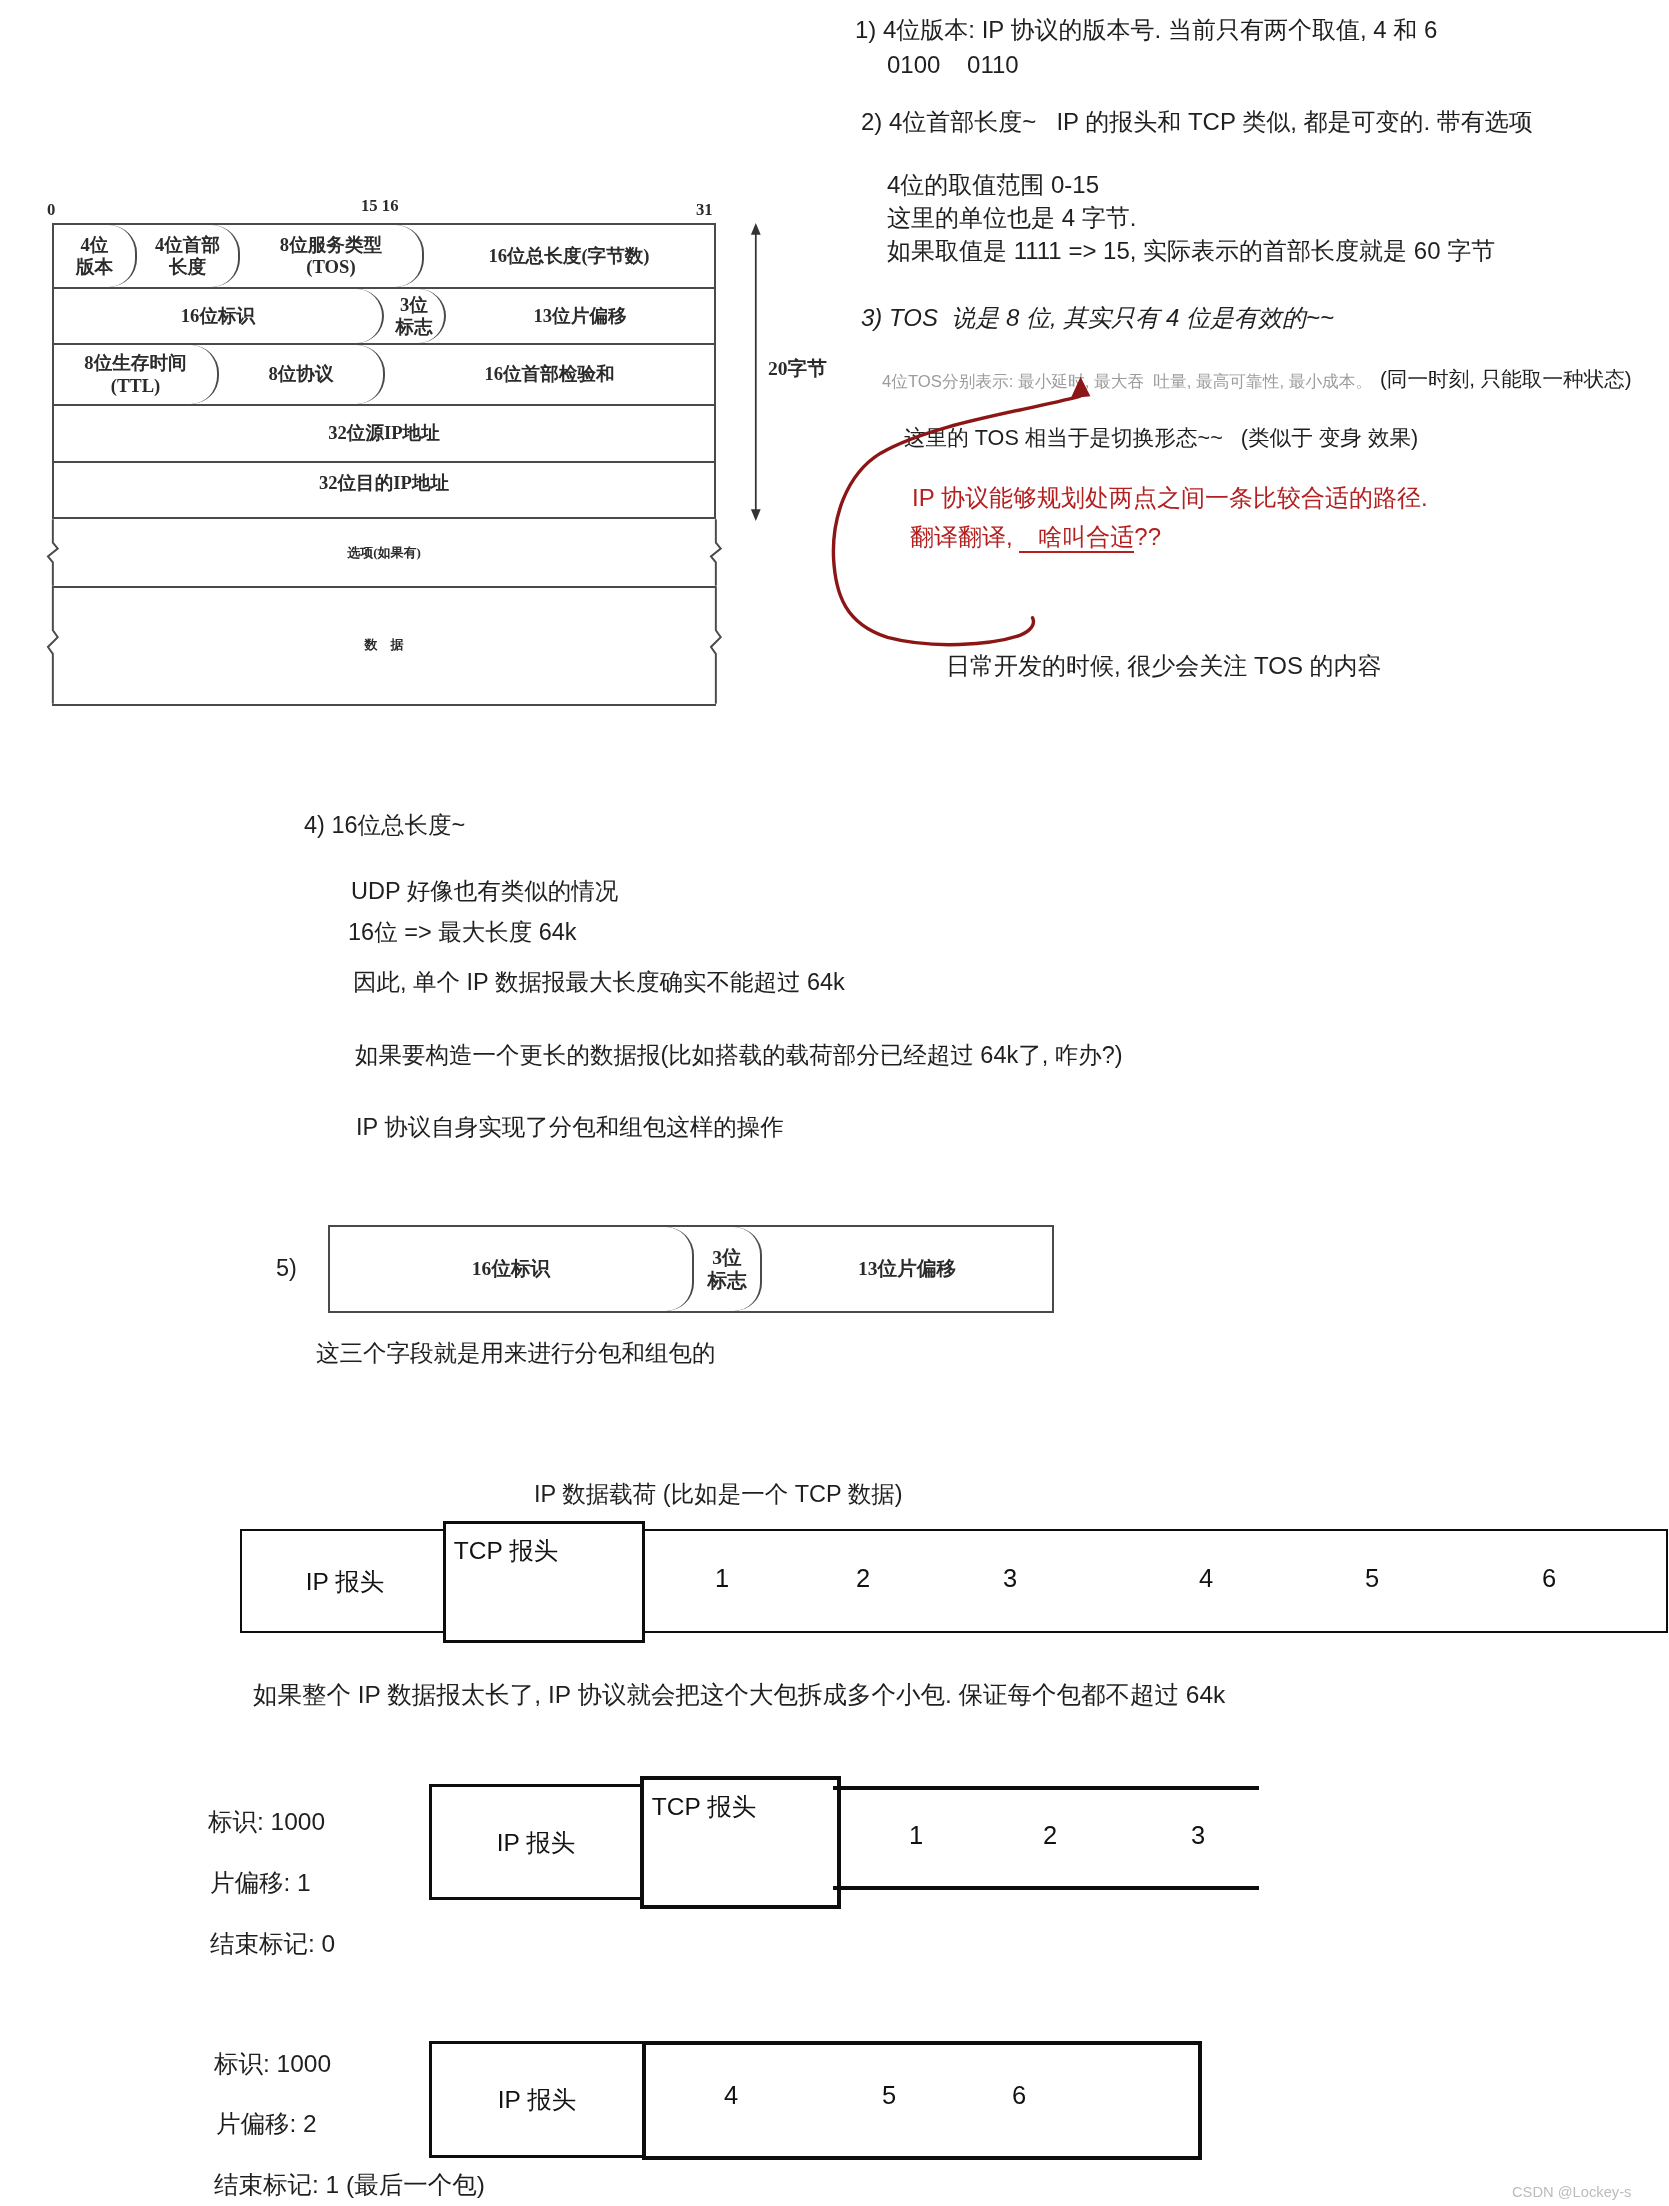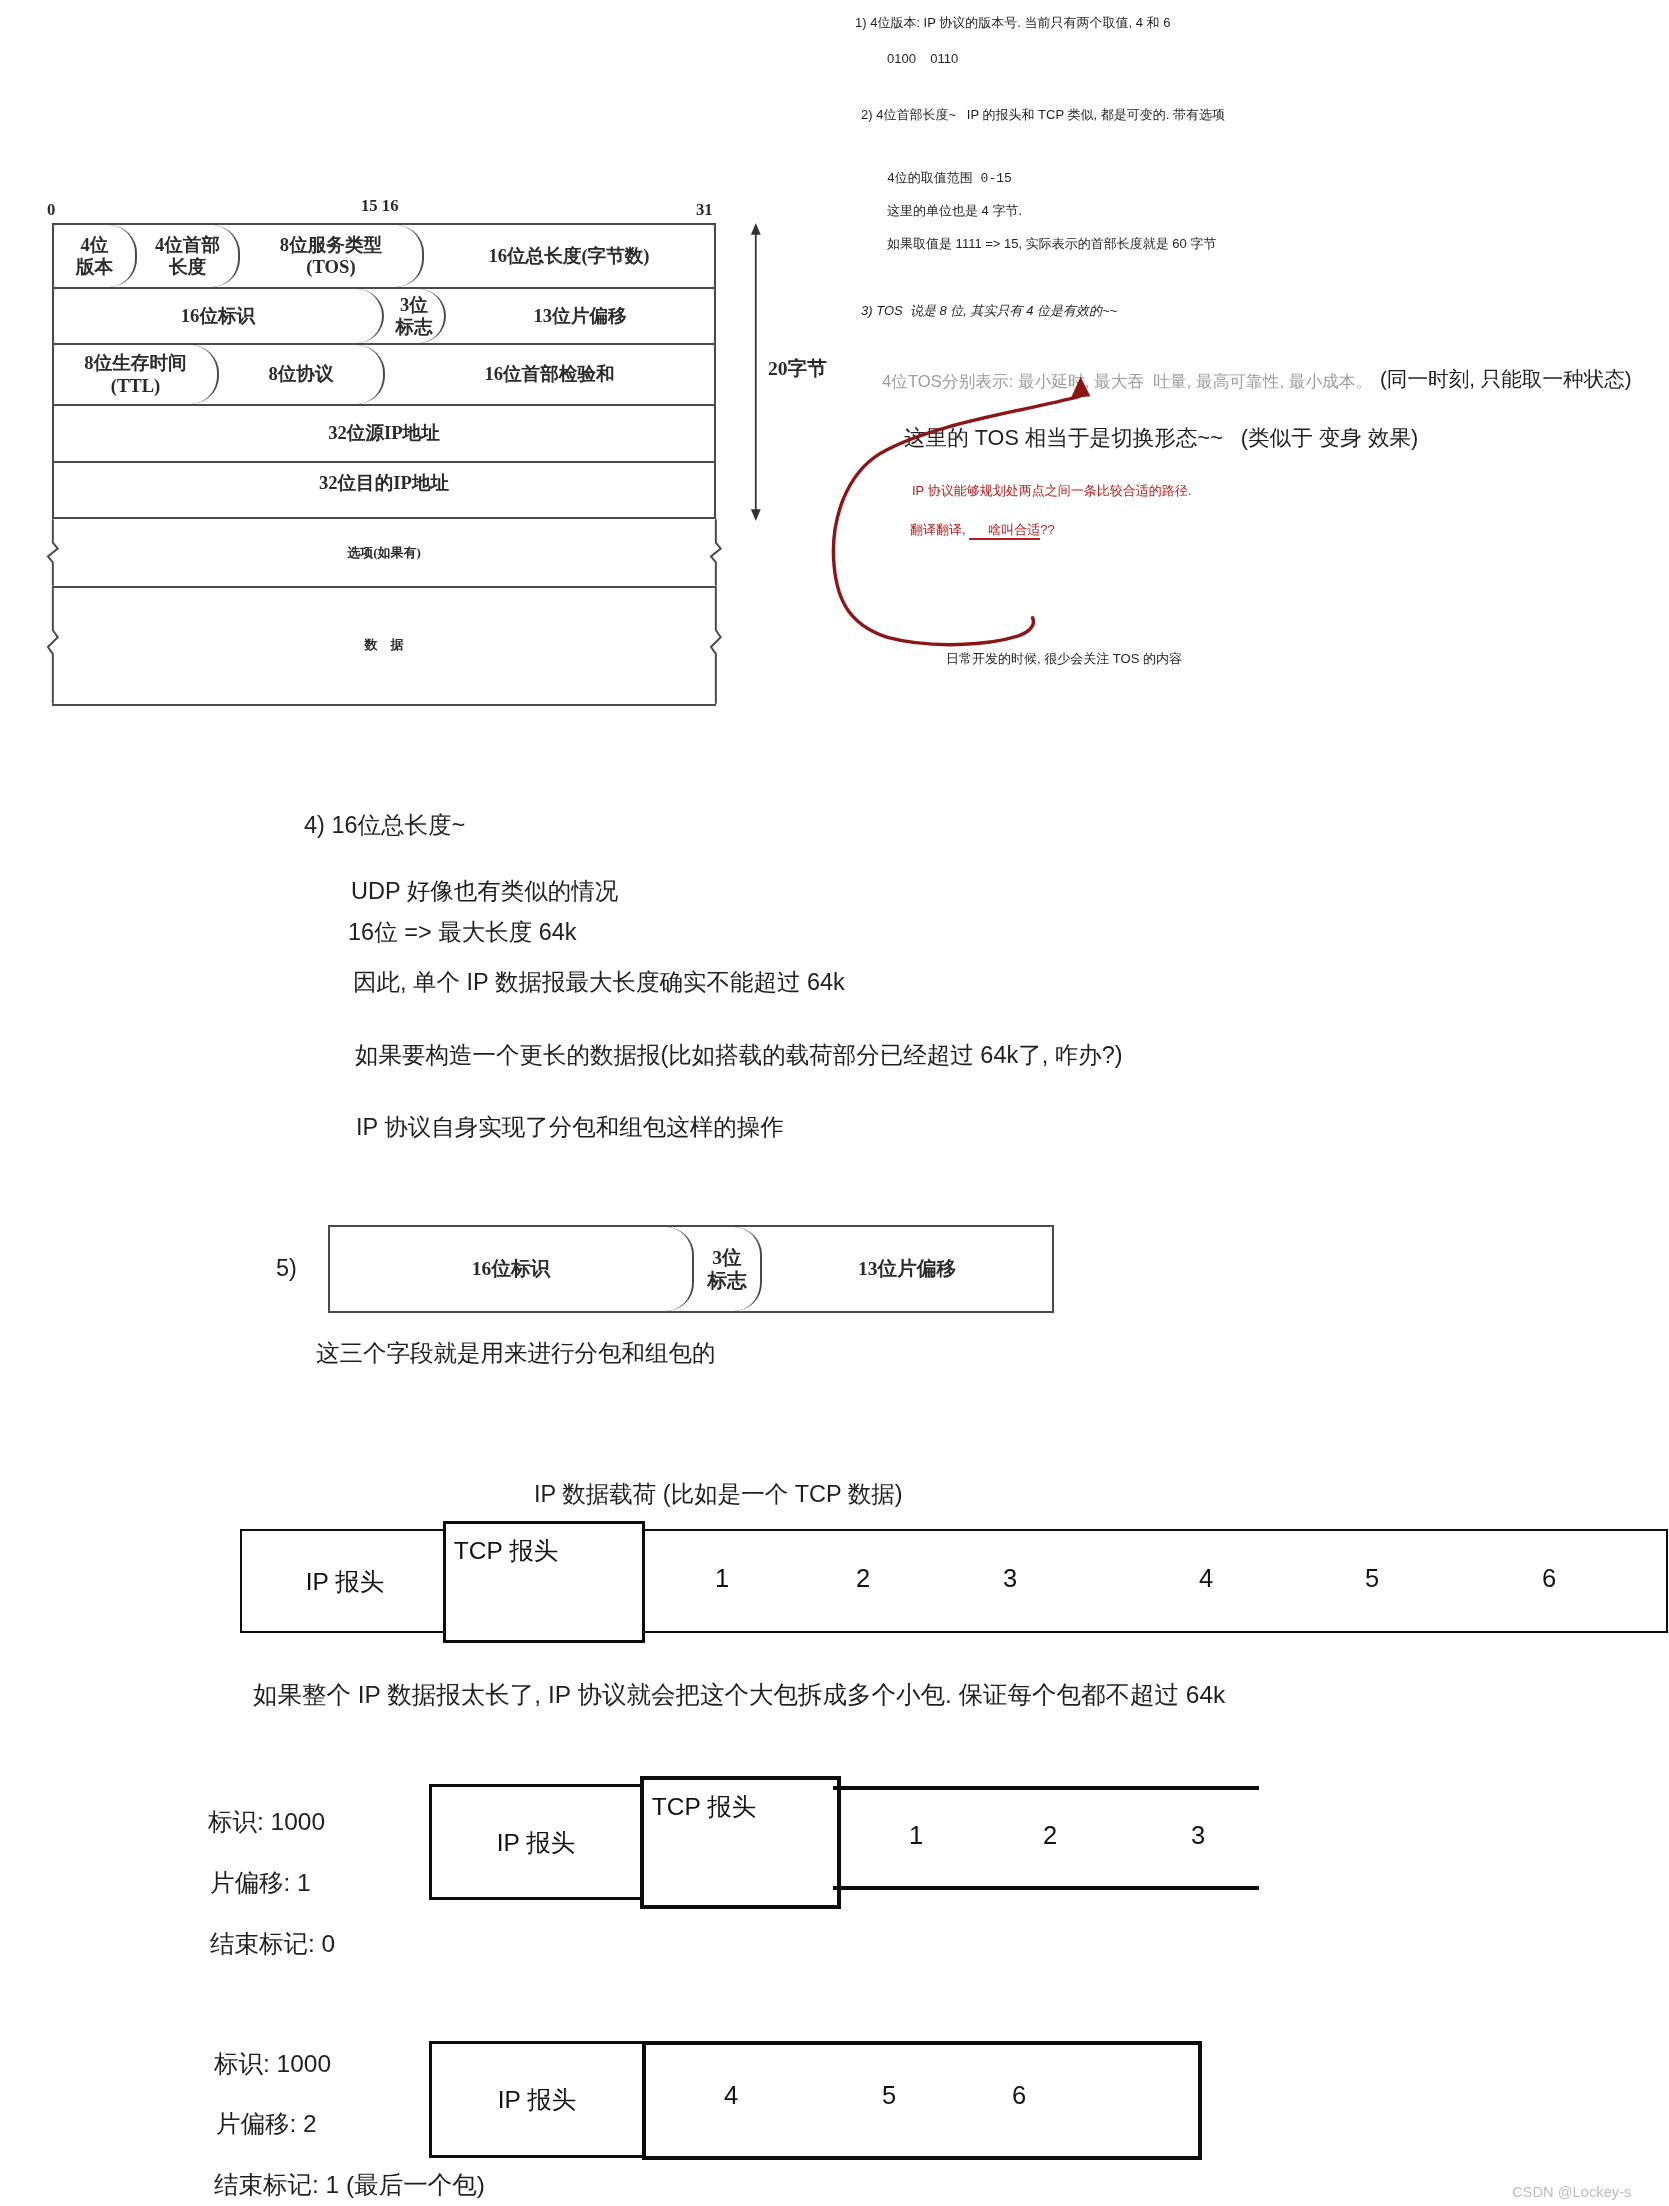--- a/index.html
+++ b/index.html
@@ -1,20 +1,20 @@
 <!DOCTYPE html>
 <html><head>
 <meta charset="utf-8">
 <style>
   html,body{margin:0;padding:0;background:#fff;}
   #canvas{position:relative;width:1669px;height:2206px;background:#ffffff;overflow:hidden;
           font-family:"Liberation Sans",sans-serif;color:#1f1f1f;}
   .abs{position:absolute;white-space:nowrap;}
   
-  .nt{font-size:13px;}          
+  .nt{font-size:24px;}          
   .nm{font-size:23.5px;}          
   .nb{font-size:24.5px;}          
   .gray{font-size:16.7px;color:#9c9c9c;}
   .paren{font-size:20.6px;color:#1f1f1f;}
   .red{color:#b42020;}
   .ul-red{border-bottom:2.9px solid #b42020;padding-bottom:1px;padding-left:19px;}
   
   .scan{font-family:"Liberation Serif","DejaVu Serif",serif;color:#2b2b2b;font-weight:700;}
   .bitlbl{font-size:16.7px;}
   .scan-cell{display:flex;align-items:center;justify-content:center;text-align:center;
@@ -103,21 +103,21 @@
   <svg class="abs" style="left:745px;top:223px;" width="21.6" height="298" viewBox="0 0 22 304">
     <line x1="11" y1="10" x2="11" y2="294" stroke="#333" stroke-width="1.8"></line>
     <polygon points="11,0 6,12 16,12" fill="#333"></polygon>
     <polygon points="11,304 6,292 16,292" fill="#333"></polygon>
   </svg>
   <div class="abs scan" style="left:768px;top:355px;font-size:19.6px;">20字节</div>
 
   <div class="abs nt" style="left:855px;top:13.7px;">1) 4位版本: IP 协议的版本号. 当前只有两个取值, 4 和 6</div>
   <div class="abs nt pre" style="left:887px;top:51px;">0100    0110</div>
   <div class="abs nt pre" style="left:861px;top:106px;">2) 4位首部长度~   IP 的报头和 TCP 类似, 都是可变的. 带有选项</div>
-  <div class="abs nt" style="left:887px;top:169px;font-family:Liberation Mono, monospace;">4位的取值范围 0-15</div>
+  <div class="abs nt" style="left:887px;top:169px;">4位的取值范围 0-15</div>
   <div class="abs nt" style="left:887px;top:202px;">这里的单位也是 4 字节.</div>
   <div class="abs nt" style="left:887px;top:235px;">如果取值是 1111 =&gt; 15, 实际表示的首部长度就是 60 字节</div>
   <div class="abs nt pre" style="left:861px;top:302px;font-style:italic;">3) TOS  说是 8 位, 其实只有 4 位是有效的~~</div>
 
   <div class="abs gray pre" style="left:882px;top:370px;">4位TOS分别表示: 最小延时, 最大吞  吐量, 最高可靠性, 最小成本。</div>
   <div class="abs paren" style="left:1380px;top:365px;">(同一时刻, 只能取一种状态)</div>
   <div class="abs nt pre" style="left:904px;top:423px;font-size:21.6px;">这里的 TOS 相当于是切换形态~~   (类似于 变身 效果)</div>
   <div class="abs nt red" style="left:912px;top:482px;">IP 协议能够规划处两点之间一条比较合适的路径.</div>
   <div class="abs nt red" style="left:910px;top:521px;">
     <span>翻译翻译, </span><span class="ul-red">啥叫合适</span><span>??</span>

